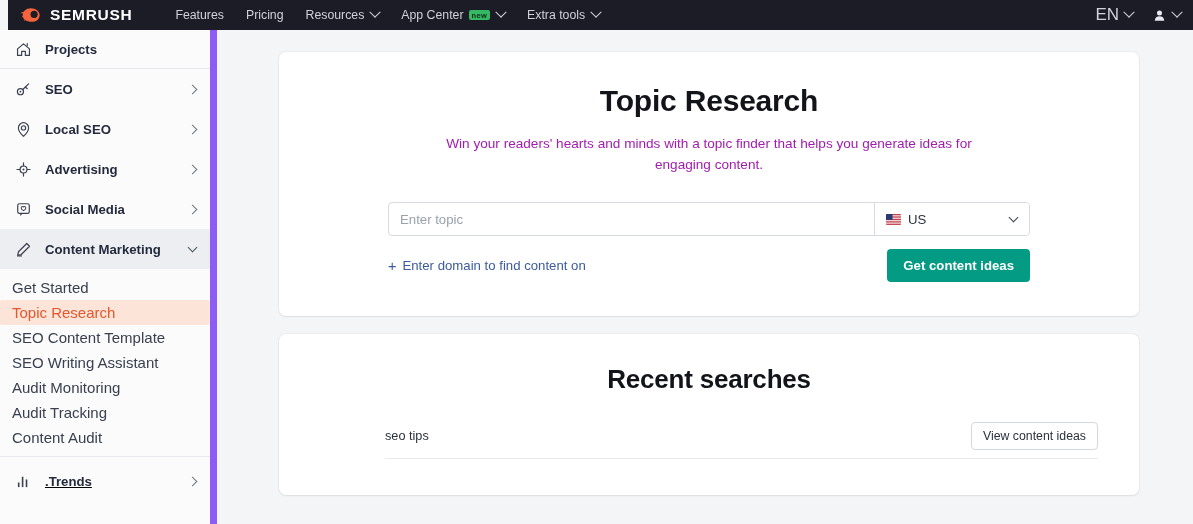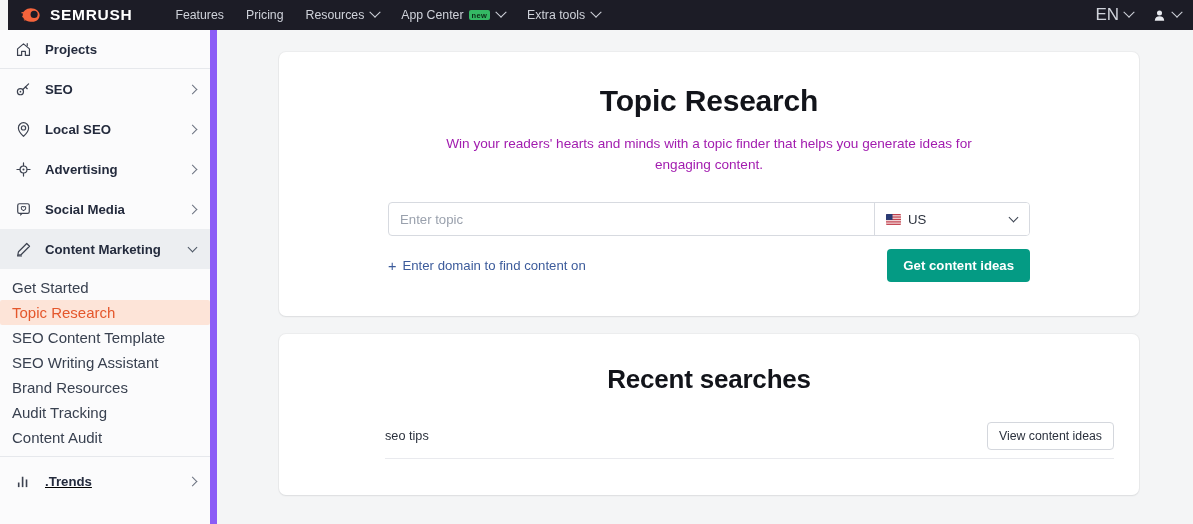--- a/index.html
+++ b/index.html
@@ -158,21 +158,21 @@
     font-size: 13.2px; font-weight: bold;
     border: none; border-radius: 4px;
     padding: 9px 16px; cursor: pointer;
   }
 
   .card-recent { margin-top: 18px; padding: 30px 0 36px; }
   .recent-title {
     text-align: center; font-size: 26px; font-weight: bold;
     color: #12141a; letter-spacing: -.2px;
   }
-  .recent-list { margin: 30px 25px 0 106px; }
+  .recent-list { margin: 30px 41px 0 106px; }
   .recent-row {
     display: flex; align-items: center; justify-content: space-between;
     padding: 0 0 12px 0; border-bottom: 1px solid #e9eaee;
     height: 34px;
   }
   .recent-term { font-size: 12.7px; color: #2b313d; }
   .ghost-btn {
     background: #fff; border: 1px solid #d4d7dd; border-radius: 4px;
     font-family: "Liberation Sans", sans-serif;
     font-size: 12.3px; color: #2b313d;
@@ -313,21 +313,21 @@
       <div class="sub-row sub-active">
         <span>Topic Research</span>
       </div>
       <div class="sub-row">
         <span>SEO Content Template</span>
       </div>
       <div class="sub-row">
         <span>SEO Writing Assistant</span>
       </div>
       <div class="sub-row">
-        <span>Brand Resources</span>
+        <span>Audit Monitoring</span>
       </div>
       <div class="sub-row">
         <span>Audit Tracking</span>
       </div>
       <div class="sub-row">
         <span>Content Audit</span>
       </div>
     </div>
 
     <div class="side-div"></div>

